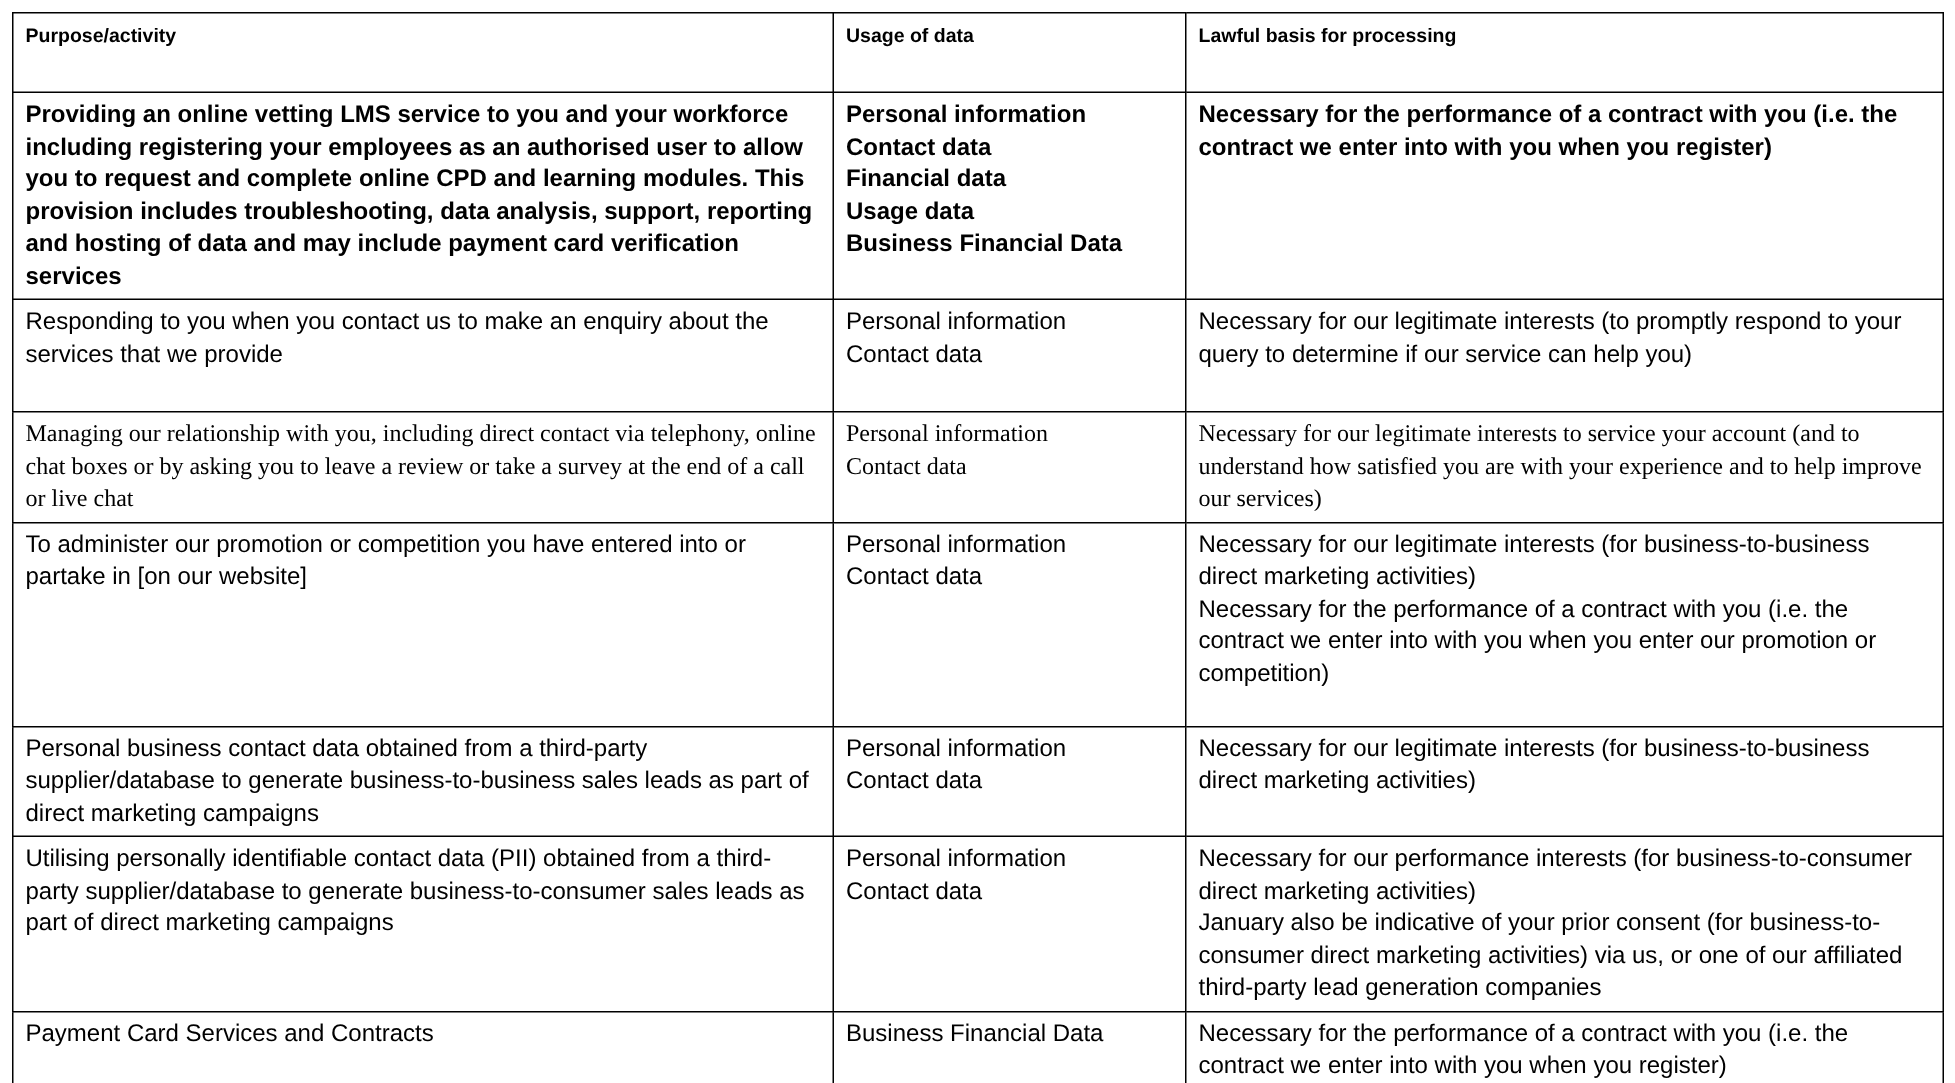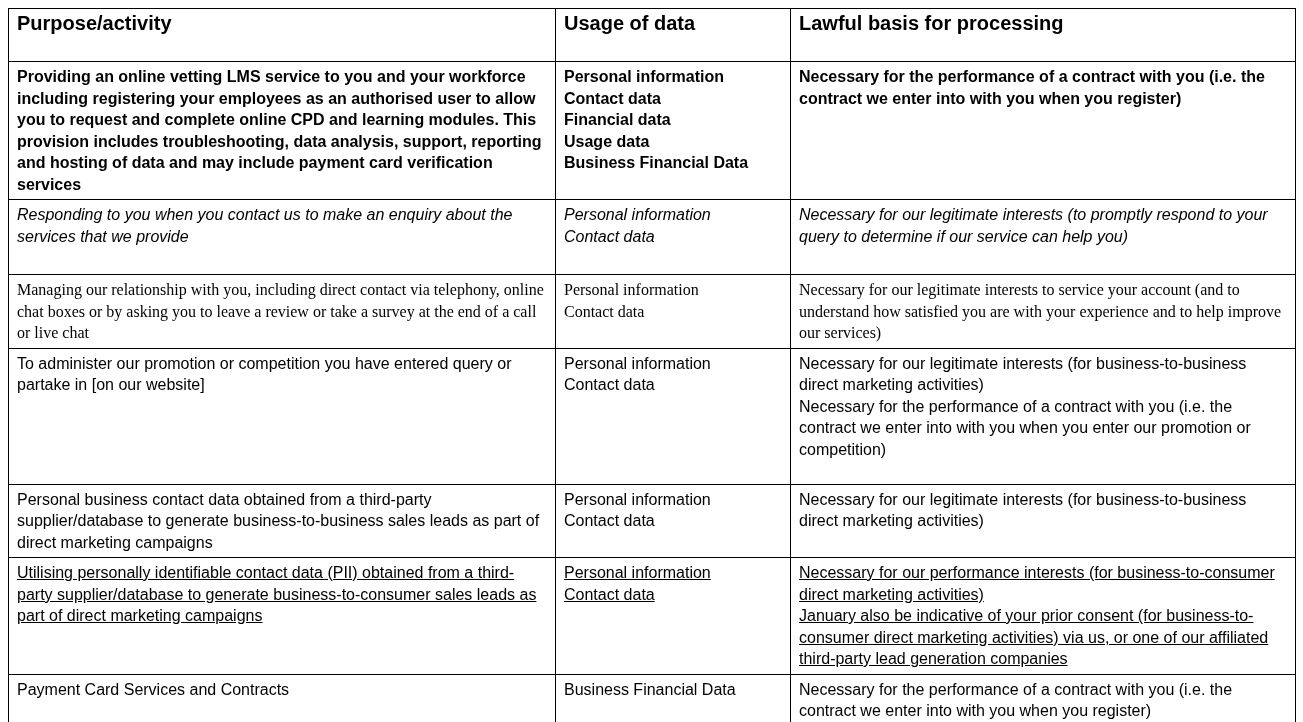--- a/index.html
+++ b/index.html
@@ -23,34 +23,34 @@
   th, td {
     border: 1.5px solid #000000;
     vertical-align: top;
     text-align: left;
     padding: 4px 9px 4px 8px;
     line-height: 21.5px;
     overflow: hidden;
   }
   th {
     font-weight: bold;
-    font-size: 20px;
+    font-size: 13px;
     height: 44px;
   }
   col.c1 { width: 547px; }
   col.c2 { width: 235px; }
   col.c3 { width: 505px; }
   .cell-line { display: block; }
   
   tbody tr:nth-child(1) { height: 137px; font-weight: bold; }
-  tbody tr:nth-child(2) { height: 75px; font-style: italic;  }
+  tbody tr:nth-child(2) { height: 75px;  }
   tbody tr:nth-child(3) { height: 68px; font-family: Liberation Serif, serif;  }
   tbody tr:nth-child(4) { height: 136px; }
   tbody tr:nth-child(5) { height: 68px;  }
-  tbody tr:nth-child(6) { height: 113px; text-decoration: underline; }
+  tbody tr:nth-child(6) { height: 113px; }
   tbody tr:nth-child(7) { height: 65px;  }
 </style>
 </head>
 <body>
 
 <table data-name="lawful-basis-table">
   <colgroup>
     <col class="c1">
     <col class="c2">
     <col class="c3">
@@ -90,21 +90,21 @@
         <td data-name="purpose-cell">Managing our relationship with you, including direct contact via telephony, online chat boxes or by asking you to leave a review or take a survey at the end of a call or live chat</td>
         <td data-name="data-types-cell">
           <span class="cell-line" data-name="data-type-line">Personal information</span>
           <span class="cell-line" data-name="data-type-line">Contact data</span>
         </td>
         <td data-name="lawful-basis-cell">
           <span class="cell-line" data-name="lawful-basis-line">Necessary for our legitimate interests to service your account (and to understand how satisfied you are with your experience and to help improve our services)</span>
         </td>
       </tr>
       <tr data-name="table-row">
-        <td data-name="purpose-cell">To administer our promotion or competition you have entered query or partake in [on our website]</td>
+        <td data-name="purpose-cell">To administer our promotion or competition you have entered into or partake in [on our website]</td>
         <td data-name="data-types-cell">
           <span class="cell-line" data-name="data-type-line">Personal information</span>
           <span class="cell-line" data-name="data-type-line">Contact data</span>
         </td>
         <td data-name="lawful-basis-cell">
           <span class="cell-line" data-name="lawful-basis-line">Necessary for our legitimate interests (for business-to-business direct marketing activities)</span>
           <span class="cell-line" data-name="lawful-basis-line">Necessary for the performance of a contract with you (i.e. the contract we enter into with you when you enter our promotion or competition)</span>
         </td>
       </tr>
       <tr data-name="table-row">

